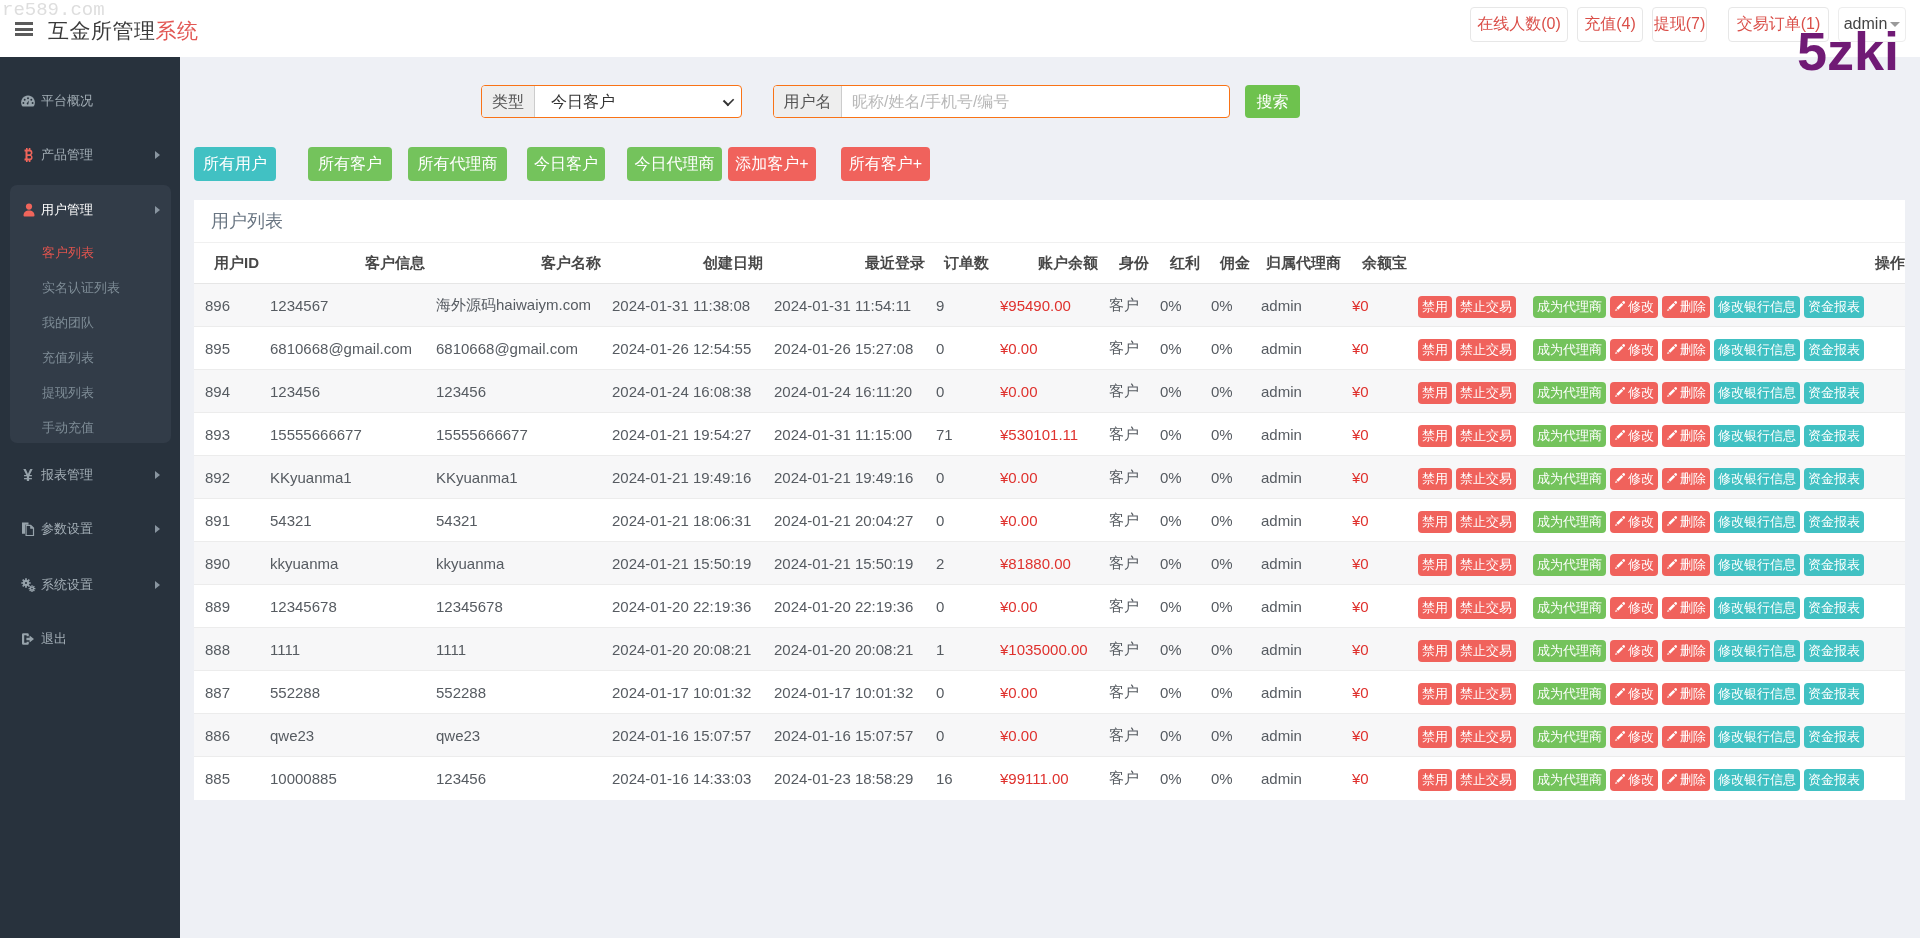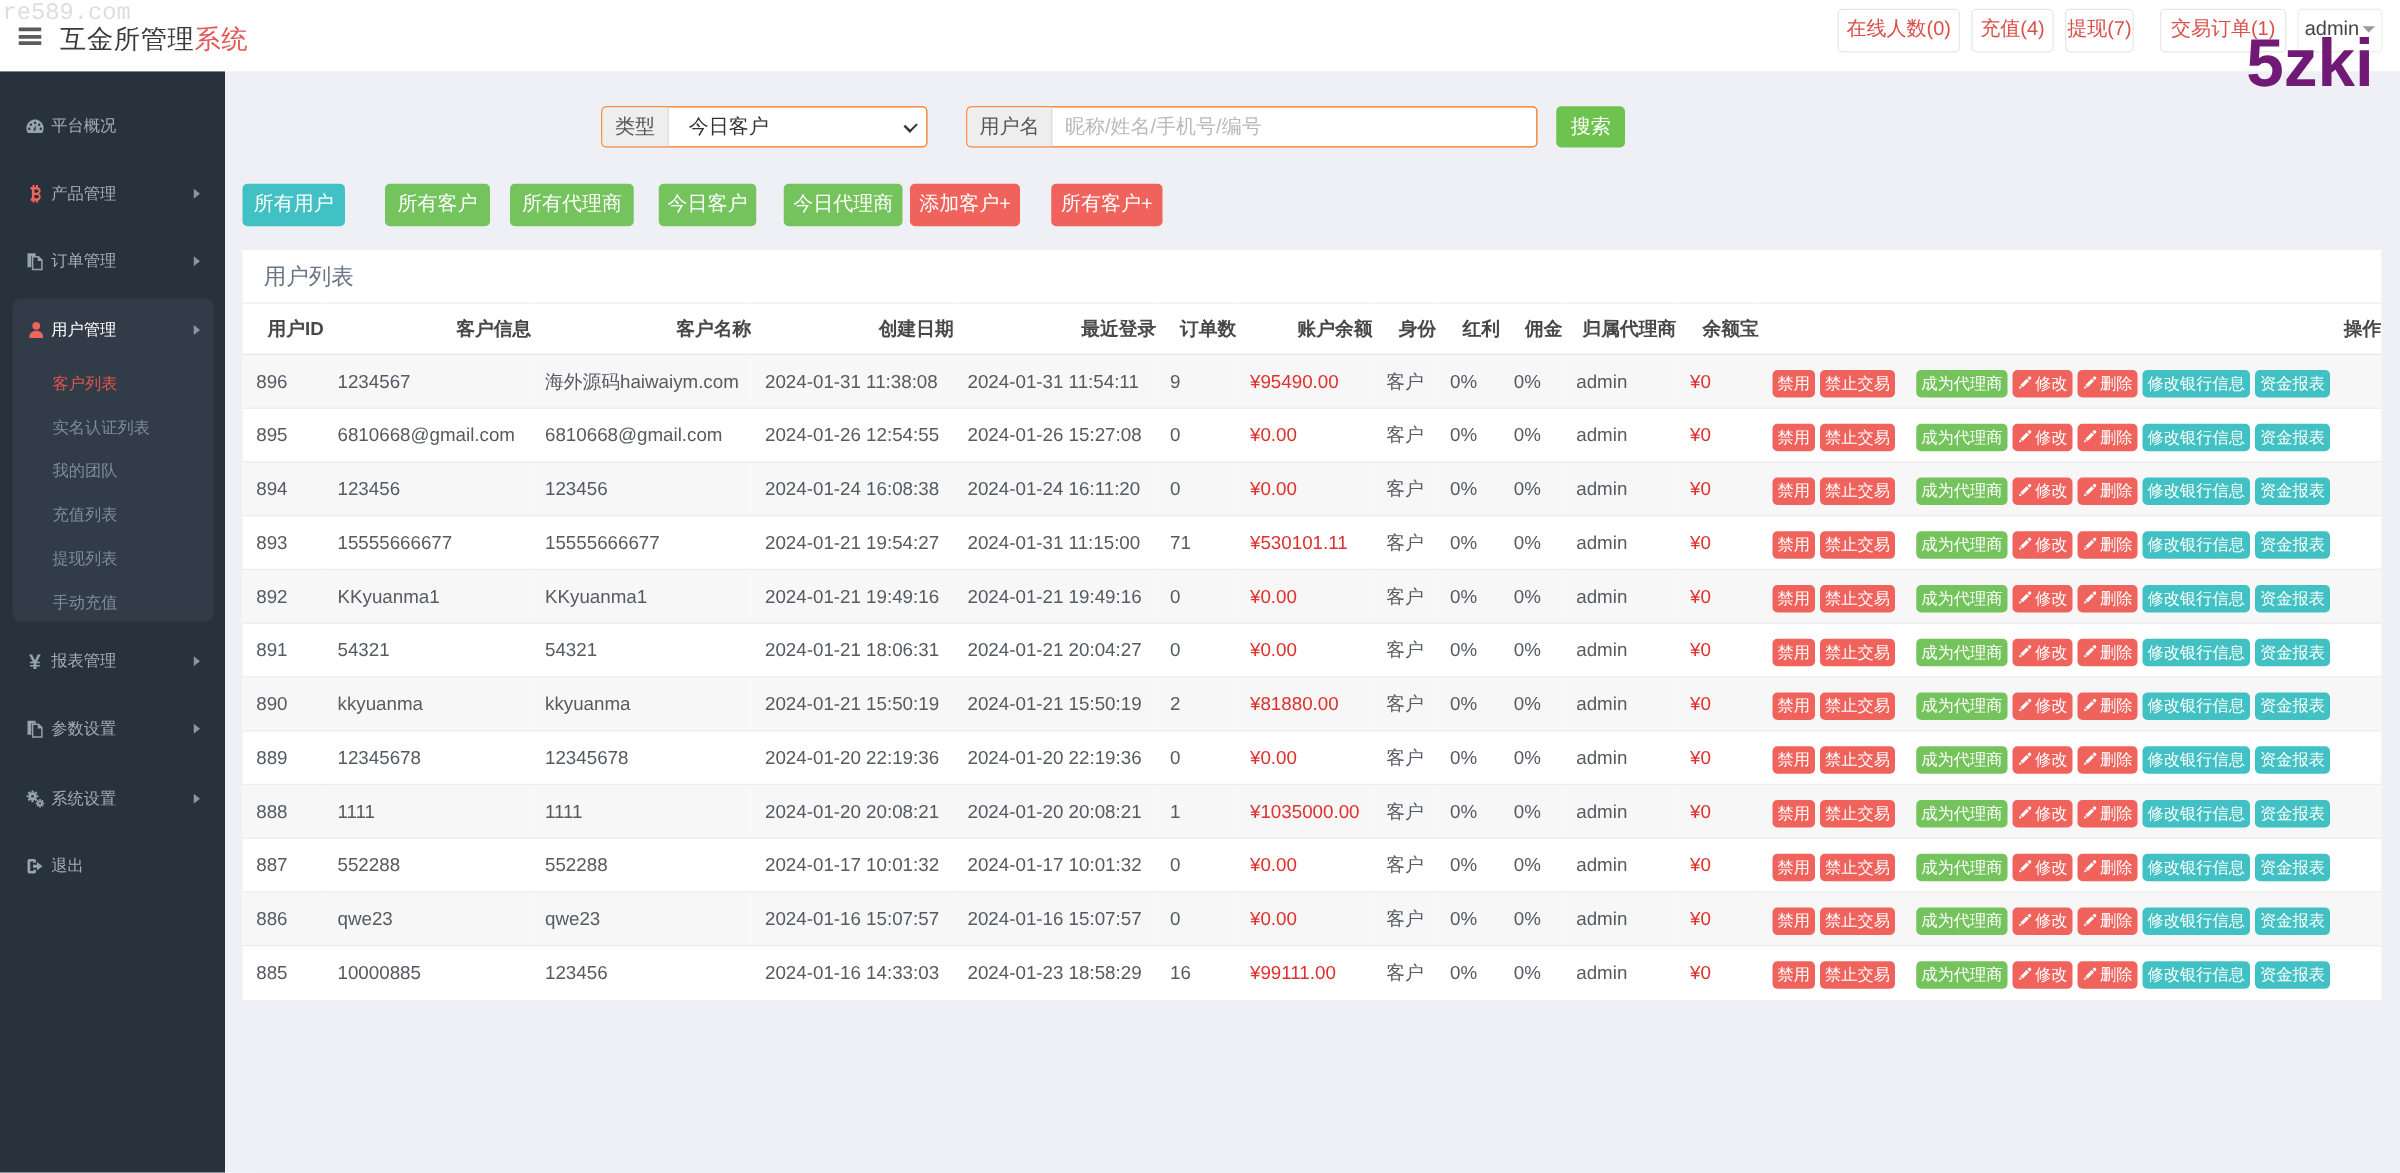--- a/index.html
+++ b/index.html
@@ -99,31 +99,20 @@
             <rect x="6" y="1" width="1.6" height="2"></rect>
             <rect x="8.8" y="1" width="1.6" height="2"></rect>
             <rect x="6" y="13" width="1.6" height="2"></rect>
             <rect x="8.8" y="13" width="1.6" height="2"></rect>
           </g>
         </svg>
       </span>
       <span class="lbl">产品管理</span>
       <span class="arr"></span>
     </div>
-  <div class="mitem">
-      <span class="ic">
-        <svg width="16" height="16" viewBox="0 0 16 16">
-          <path fill="#97a3ab" d="M2 1.5h6.5v2.2H5v9H2z"></path>
-          <path fill="#28323d" stroke="#97a3ab" stroke-width="1.2" d="M6.1 4.3h4.6l2.8 2.8v7.4H6.1z"></path>
-          <path fill="#97a3ab" d="M10.2 4.3h.5l3 3v.5h-3.5z"></path>
-        </svg>
-      </span>
-      <span class="lbl">订单管理</span>
-      <span class="arr"></span>
-    </div>
   <div id="activeblock">
     <div class="mitem">
         <span class="ic">
           <svg width="16" height="16" viewBox="0 0 16 16">
             <circle cx="8" cy="4.6" r="3.1" fill="#f0655b"></circle>
             <path fill="#f0655b" d="M8 8.6c3.2 0 5.5 2 5.5 4.9 0 .5-.4.9-.9.9H3.4c-.5 0-.9-.4-.9-.9 0-2.9 2.3-4.9 5.5-4.9z"></path>
           </svg>
         </span>
         <span class="lbl">用户管理</span>
         <span class="arr"></span>

